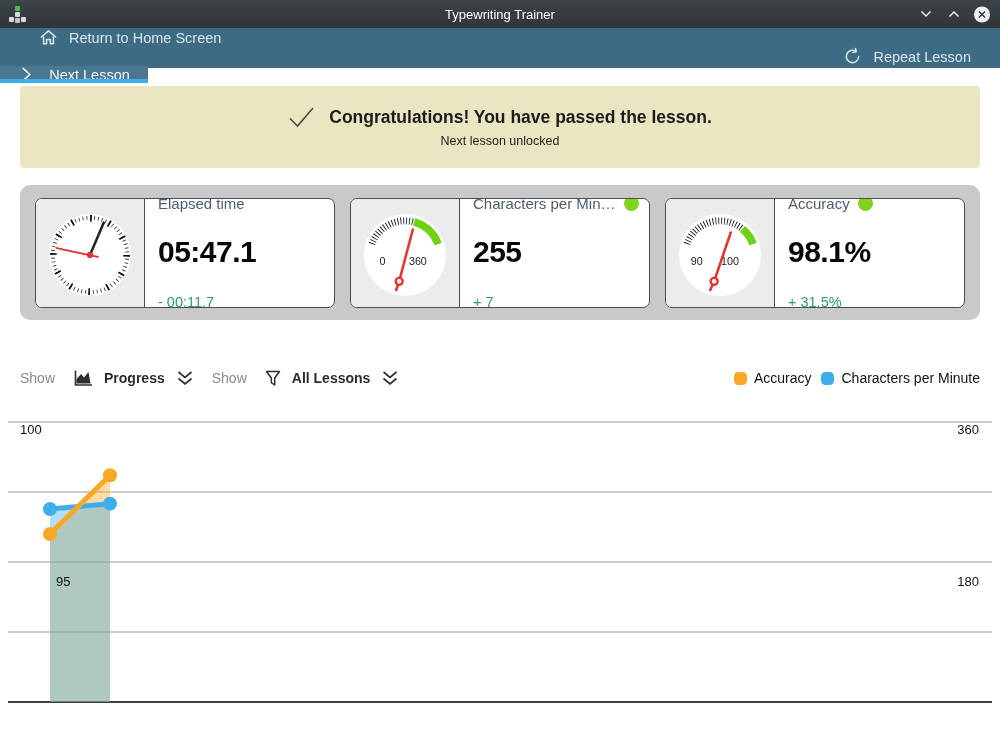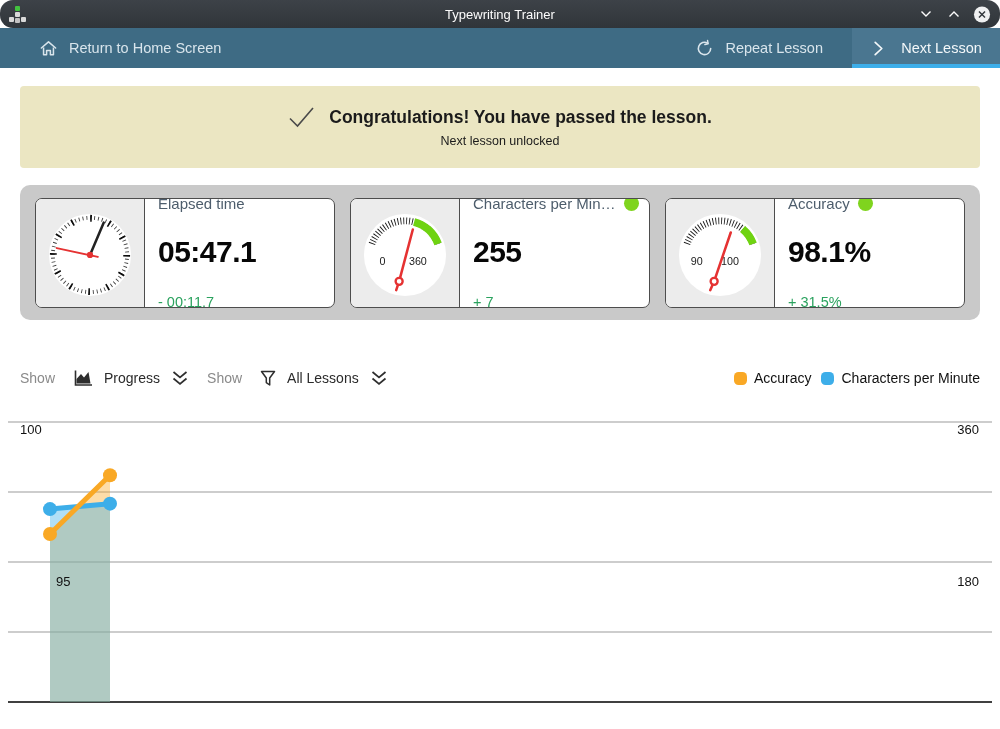--- a/index.html
+++ b/index.html
@@ -4,30 +4,30 @@
 <style>
   html,body{margin:0;padding:0;}
   body{
     width:1000px;height:729px;overflow:hidden;background:#ffffff;
     font-family:"Liberation Sans","DejaVu Sans",sans-serif;
     -webkit-font-smoothing:antialiased;
   }
   
   .titlebar{
     height:28px;background:linear-gradient(#3d4248,#30353a);
-    display:flex;align-items:center;position:relative;color:#fcfcfc;border-radius:13px;
+    display:flex;align-items:center;position:relative;color:#fcfcfc;
   }
   .app-icon{margin-left:7px;width:20px;height:20px;display:flex;align-items:center;justify-content:center;}
   .window-title{
     position:absolute;left:0;right:0;text-align:center;font-size:13px;color:#fcfcfc;pointer-events:none;
   }
   .win-controls{margin-left:auto;display:flex;align-items:center;gap:10px;padding-right:9px;z-index:2;}
   .win-btn{width:18px;height:18px;display:flex;align-items:center;justify-content:center;cursor:pointer;}
   
-  .navbar{height:40px;background:#3e6b84;display:flex;align-items:stretch;}
+  .navbar{height:40px;background:#3e6b84;display:flex;align-items:stretch;flex-direction:column;}
   .nav-btn{display:flex;align-items:center;gap:11px;color:#d9e5ec;font-size:14.5px;cursor:pointer;}
   .nav-home{padding:0 22px 0 39px;}
   .nav-repeat{padding:0 29px;margin-left:auto;}
   .nav-next{
     width:148px;justify-content:center;position:relative;color:#f4f8fa;
     background:#4a7690;
     gap:14px;
   }
   .nav-next .underline{position:absolute;left:0;right:0;bottom:0;height:4px;background:#3daee9;}
   
@@ -56,21 +56,21 @@
   .stat-label{font-size:15px;color:#4d5d6c;white-space:nowrap;}
   .status-dot{width:15px;height:15px;border-radius:50%;margin-left:8px;flex:none;}
   .stat-value{font-size:30px;font-weight:bold;color:#070707;line-height:1.15;letter-spacing:-0.5px;}
   .stat-delta{font-size:14.5px;margin-top:1px;}
   
   .chart-toolbar{
     margin:44px 20px 0 20px;height:28px;display:flex;align-items:center;font-size:14px;color:#1a1a1a;
   }
   .muted{color:#8a8a8a;}
   .dropdown{display:flex;align-items:center;gap:11px;cursor:pointer;margin:0 18px;}
-  .dropdown .dd-label{font-weight:400;color:#2b2b2b;}
+  .dropdown .dd-label{font-weight:700;color:#2b2b2b;}
   .legend{margin-left:auto;display:flex;align-items:center;gap:10px;}
   .legend-item{display:flex;align-items:center;gap:7px;}
   .legend-swatch{width:13px;height:13px;border-radius:4.5px;}
   .legend-label{font-size:14px;color:#111;}
   
   .chart-area{position:relative;height:337px;margin-top:0;}
   .chart-area svg{position:absolute;left:0;top:0;}
   .axis-label{position:absolute;font-size:13px;color:#111;}
   .axis-left{left:20px;}
   .axis-right{right:21px;text-align:right;}

